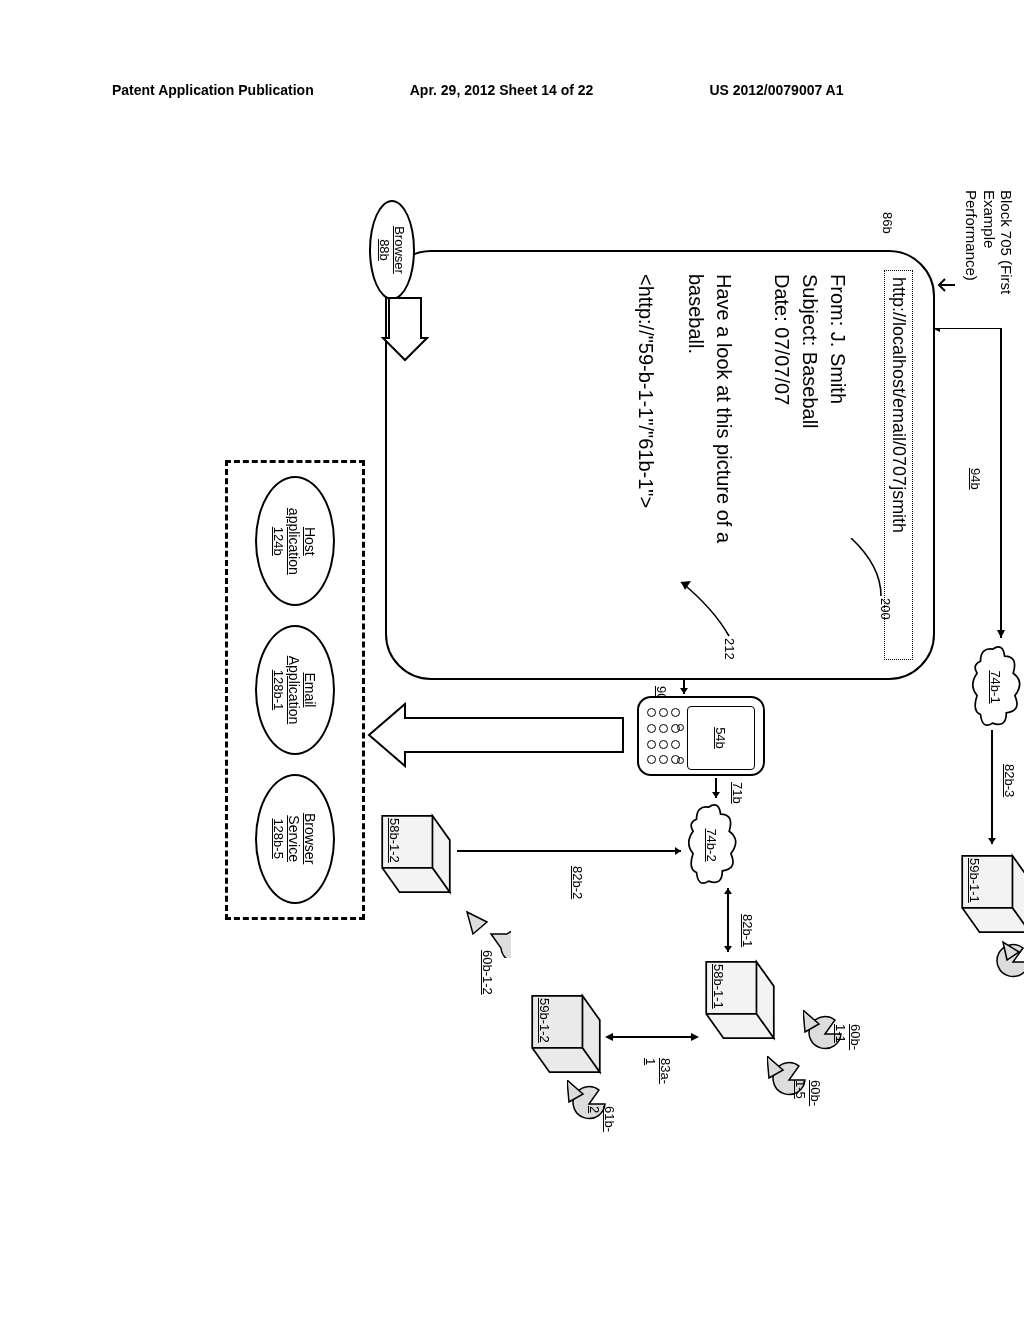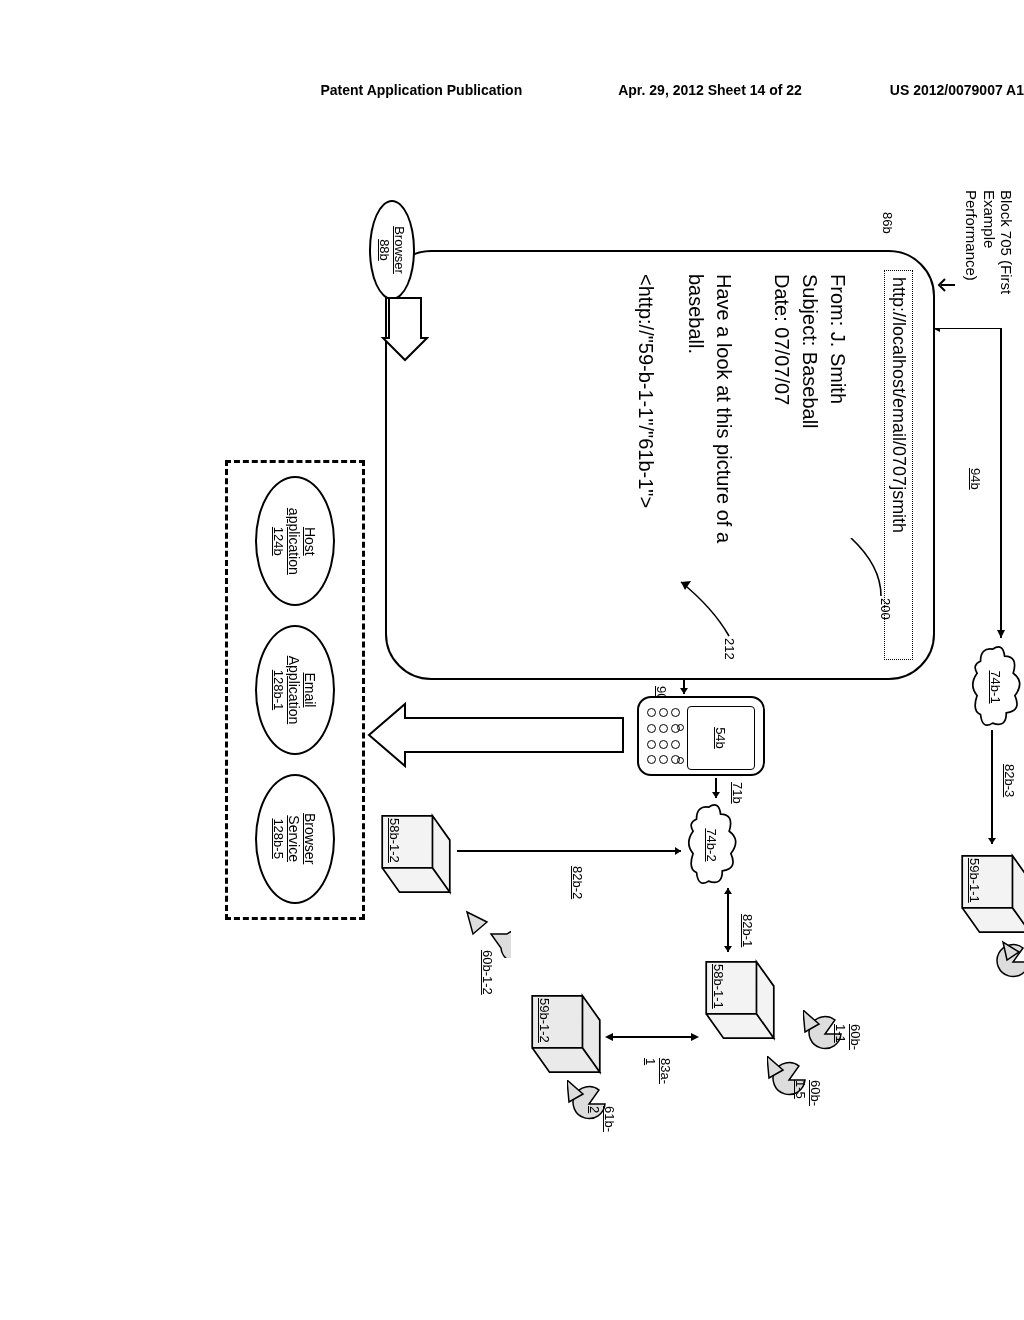--- a/index.html
+++ b/index.html
@@ -12,25 +12,24 @@
     position: relative;
   }
   .header {
     position: absolute;
     top: 82px;
     left: 0;
     width: 1024px;
     display: flex;
     font-weight: bold;
     font-size: 14px;
-    justify-content: flex-end;
   }
   .header .left { margin-left: 112px; }
   .header .center { margin-left: 96px; }
-  .header .right { margin-left: 88px; }
+  .header .right { margin-left: 116px; }
   .page-area {
     position: absolute;
     left: 105px;
     top: 140px;
     width: 790px;
     height: 1010px;
     transform: rotate(90deg);
     transform-origin: center center;
   }
   .blk-label {

